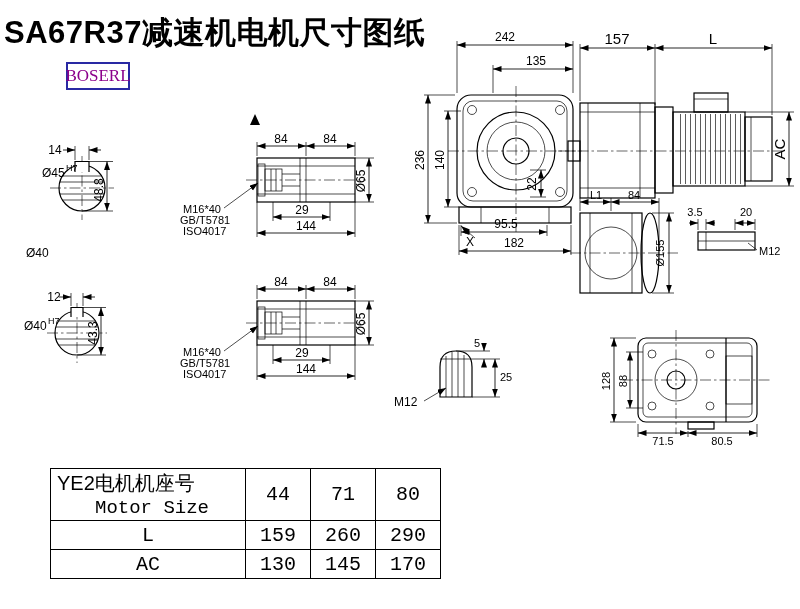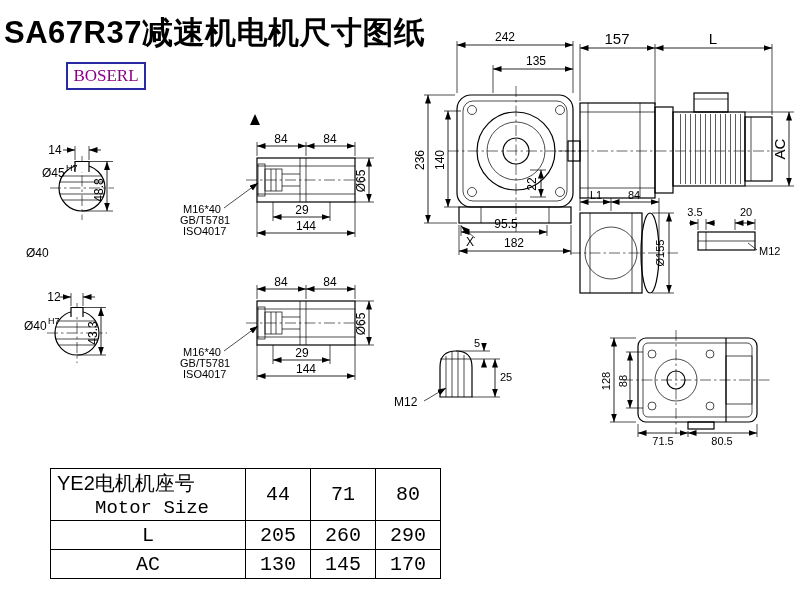--- a/index.html
+++ b/index.html
@@ -3,21 +3,21 @@
 <meta charset="utf-8">
 <style>
   * { margin:0; padding:0; box-sizing:border-box; }
   html,body { width:800px; height:609px; }
   body { position:relative; background:#fff; color:#000; overflow:hidden;
          font-family:"Liberation Sans", sans-serif; }
 
   #title { position:absolute; left:4px; top:12px; font-size:31px; font-weight:700;
            letter-spacing:0.5px; white-space:nowrap; }
 
-  #brand { position:absolute; left:66px; top:62px; width:80px; height:28px;
+  #brand { position:absolute; left:66px; top:62px; width:64px; height:28px;
            border:2px solid #2929a3; display:flex; align-items:center; justify-content:center;
            font-family:"Liberation Serif", serif; font-size:17px; color:#8b008b; }
 
   #drawing { position:absolute; left:0; top:0; }
 
   
   .ln   { stroke:#000; stroke-width:1.2; fill:none; }
   .thin { stroke:#000; stroke-width:0.7; fill:none; }
   .ext  { stroke:#000; stroke-width:0.7; }
   .dl   { stroke:#000; stroke-width:0.85; }
@@ -357,21 +357,21 @@
         <td>
           <div class="hd-cn">YE2电机机座号</div>
           <div class="hd-en">Motor Size</div>
         </td>
         <td class="num">44</td>
         <td class="num">71</td>
         <td class="num">80</td>
       </tr>
       <tr class="r">
         <td class="num">L</td>
-        <td class="num">205</td>
+        <td class="num">159</td>
         <td class="num">260</td>
         <td class="num">290</td>
       </tr>
       <tr class="r">
         <td class="num">AC</td>
         <td class="num">130</td>
         <td class="num">145</td>
         <td class="num">170</td>
       </tr>
     </tbody>

